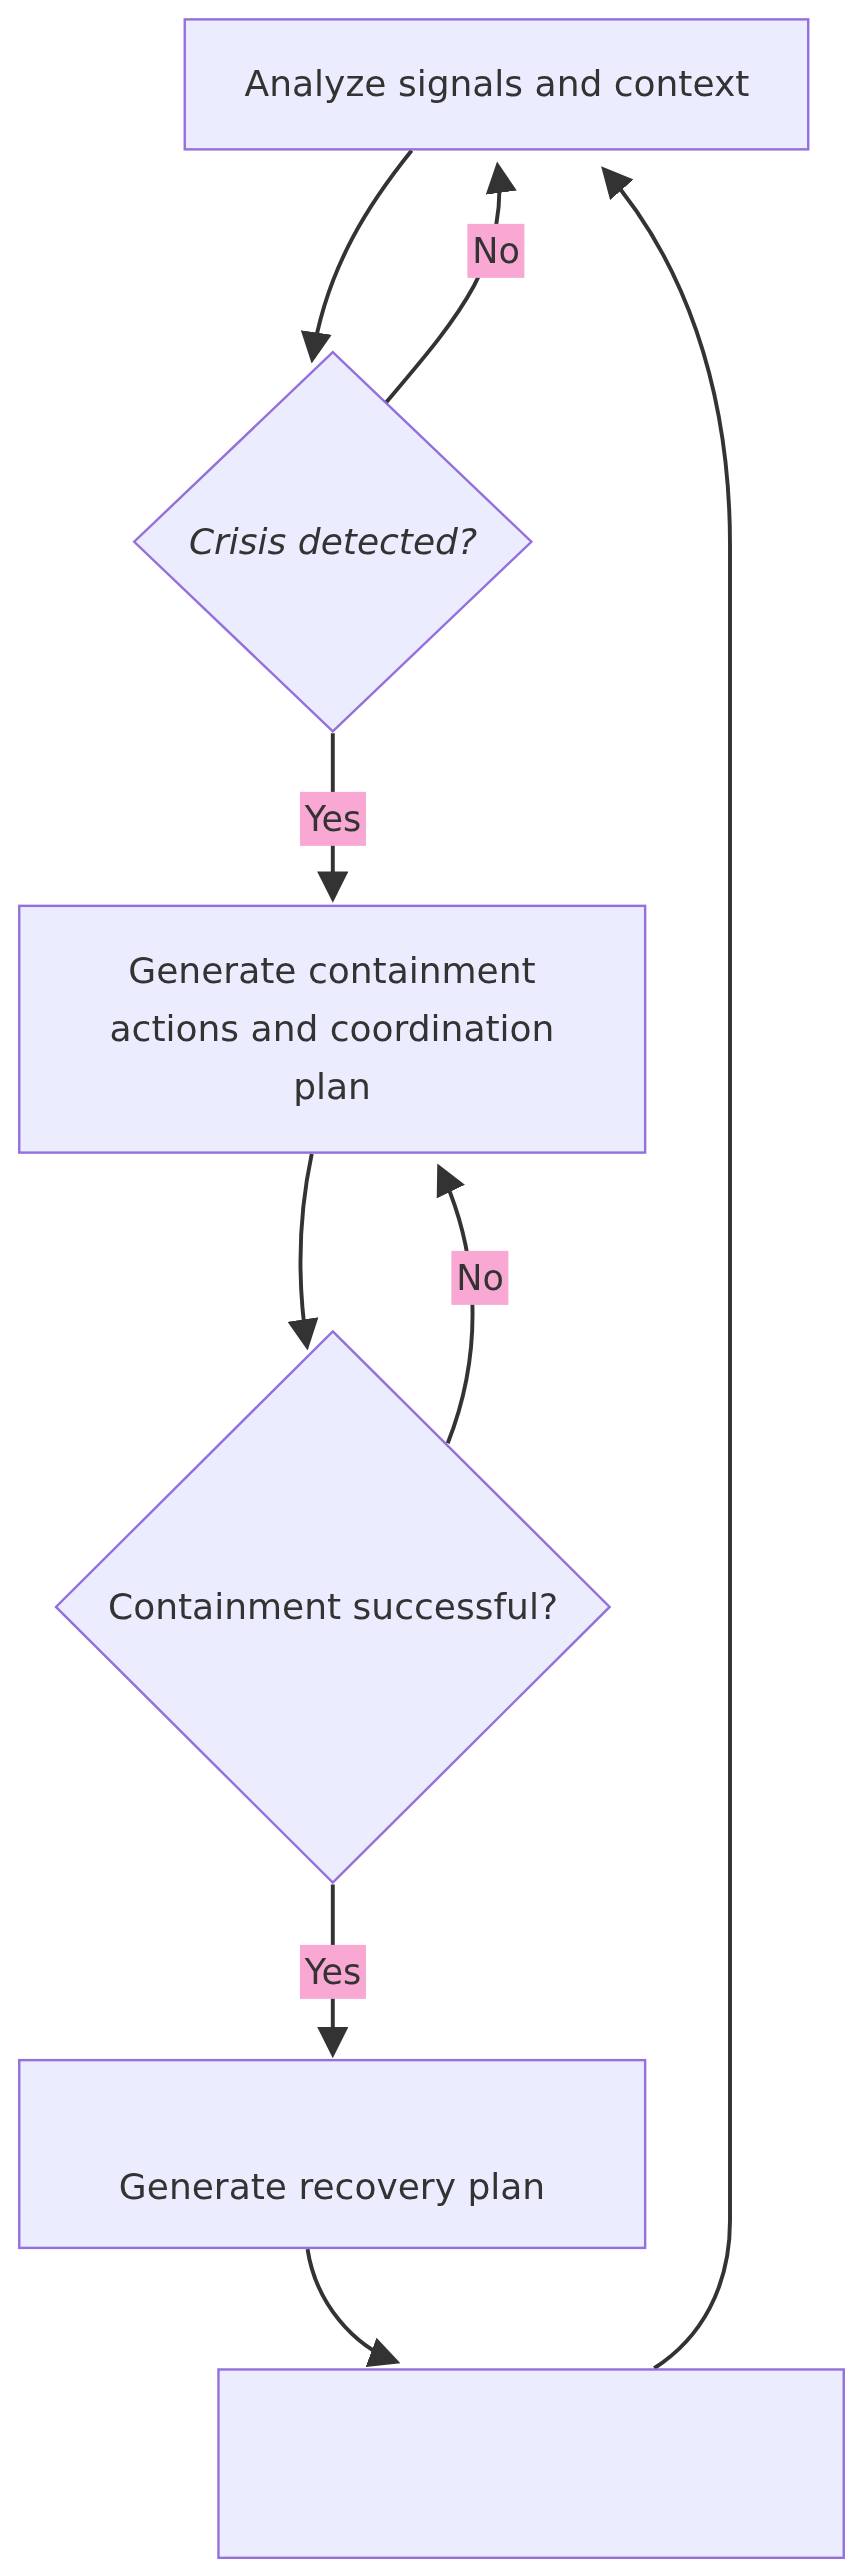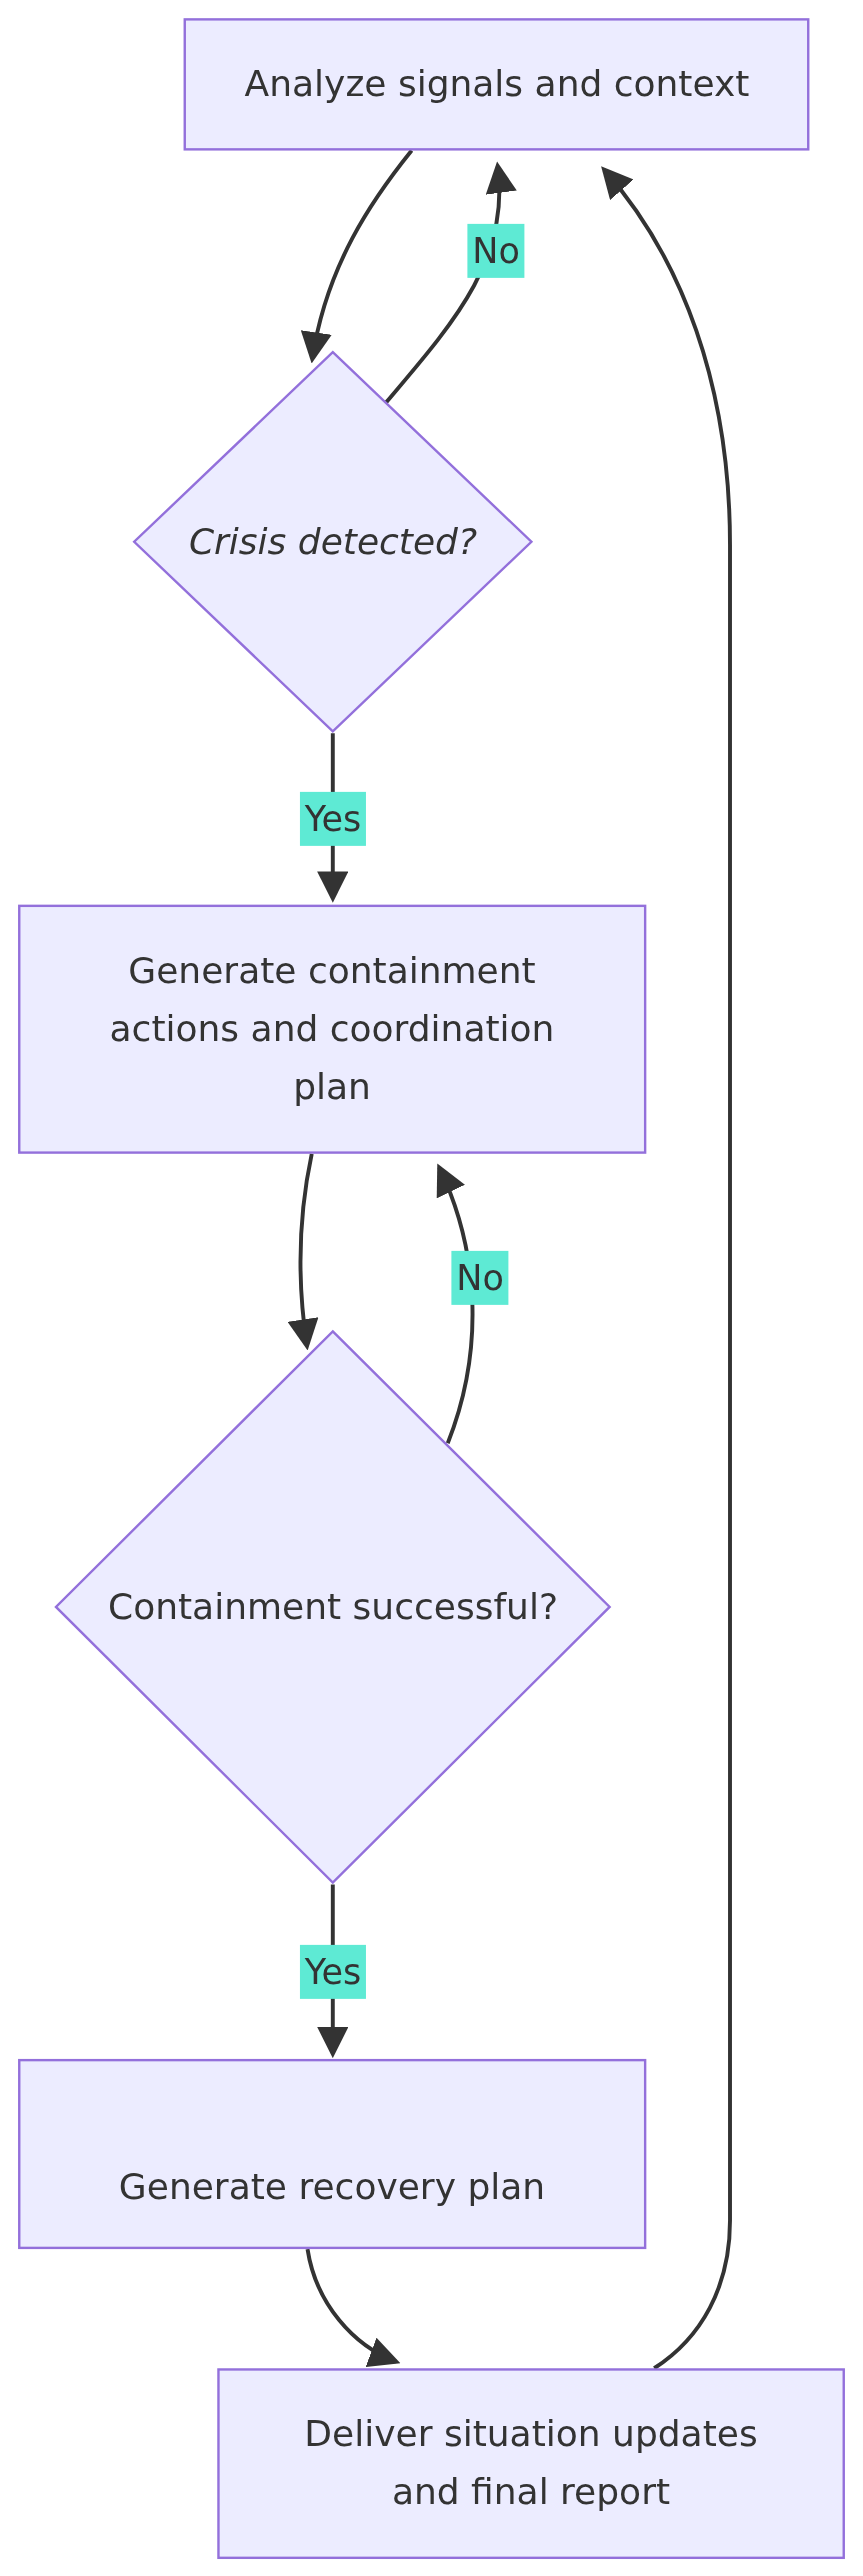--- a/index.html
+++ b/index.html
@@ -19,21 +19,21 @@
     text-align:center;
     font-size:36px;
     line-height:58px;
     color:#333333;
     white-space:nowrap;
   }
   .node-label span{display:block;}
   .edge-label{
     position:absolute;
     transform:translate(-50%,-50%);
-    background:#5eead4;
+    background:#f9a8d4;
     font-size:35px;
     line-height:1.55;
     padding:0 4.8px;
     color:#333333;
     white-space:nowrap;
   }
 </style>
 </head>
 <body>
 
@@ -82,24 +82,20 @@
   </div>
 
   <div class="node-label" style="left:333px;top:1607px;">
     <span>Containment successful?</span>
   </div>
 
   <div class="node-label" style="left:332px;top:2155px;margin-top:32px;">
     <span>Generate recovery plan</span>
   </div>
 
-  <div class="node-label" style="left:531px;top:2463px;">
-    <span>Deliver situation updates</span>
-    <span>and final report</span>
-  </div>
 
   <div class="edge-label" style="left:496px;top:251px;">No</div>
 
   <div class="edge-label" style="left:333px;top:819px;">Yes</div>
 
   <div class="edge-label" style="left:480px;top:1278px;">No</div>
 
   <div class="edge-label" style="left:333px;top:1972px;">Yes</div>
 
 </div>

